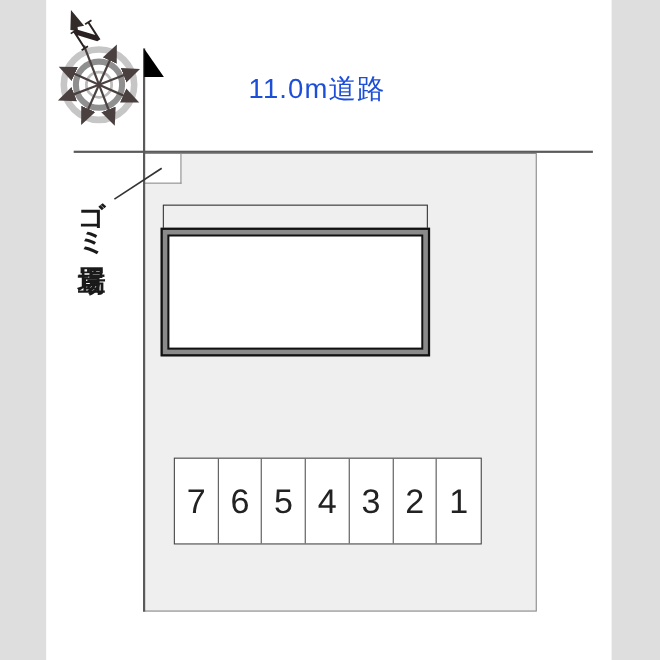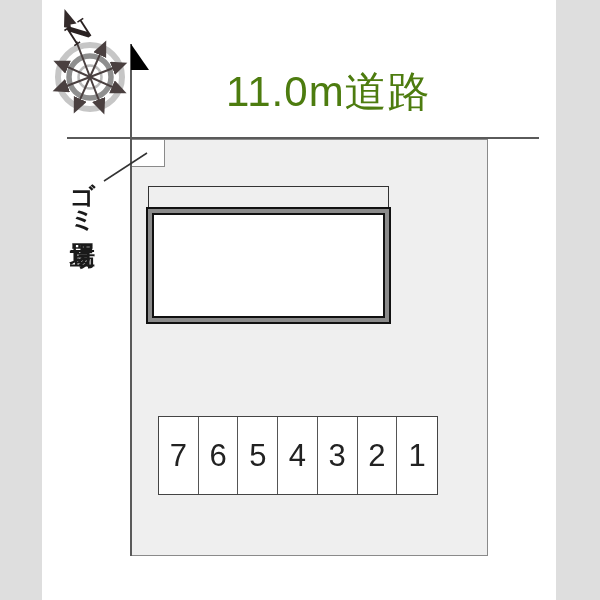--- a/index.html
+++ b/index.html
@@ -14,23 +14,23 @@
   }
   
   .margin-strip { position: absolute; top: 0; height: 600px; background: #dedede; }
   .margin-left  { left: 0;   width: 42px; }
   .margin-right { left: 556px; width: 44px; }
 
   
   .road-label {
     position: absolute;
     left: 226px; top: 64px;
-    font-size: 42px;
+    font-size: 25px;
     letter-spacing: 1px;
-    color: #4d7c0f;
+    color: #1d4ed8;
     white-space: nowrap;
   }
 
   
   .parcel {
     position: absolute;
     left: 130px; top: 139px;
     width: 358px; height: 417px;
     background: #efefef;
     border: 1px solid #8a8a8a;

